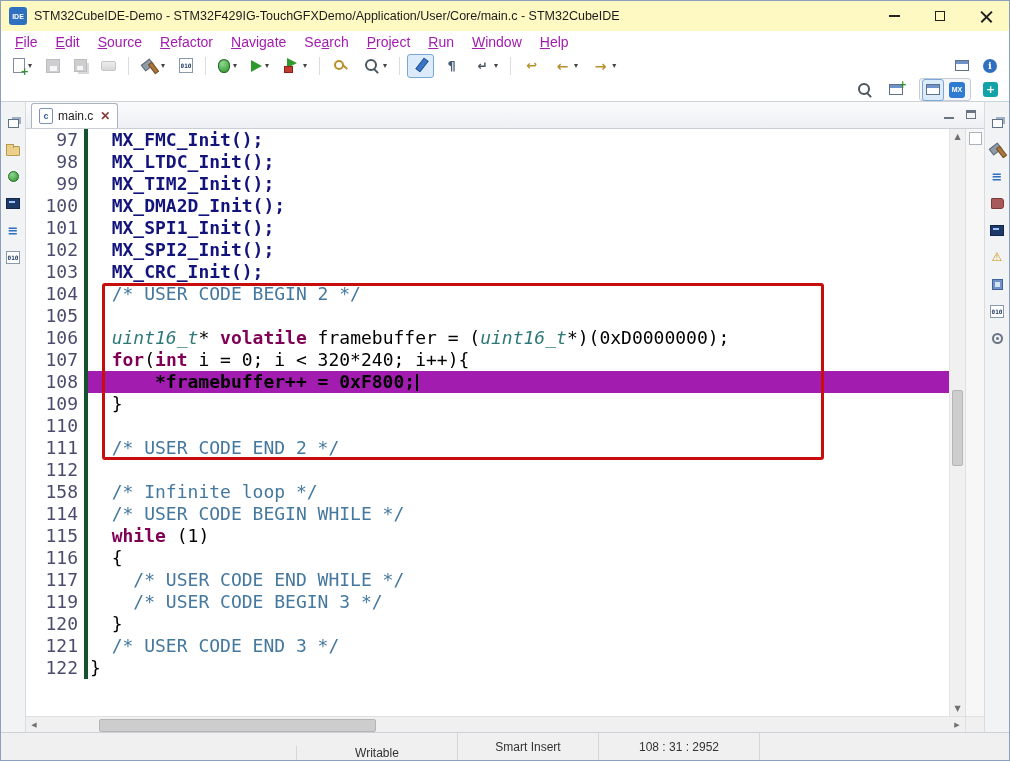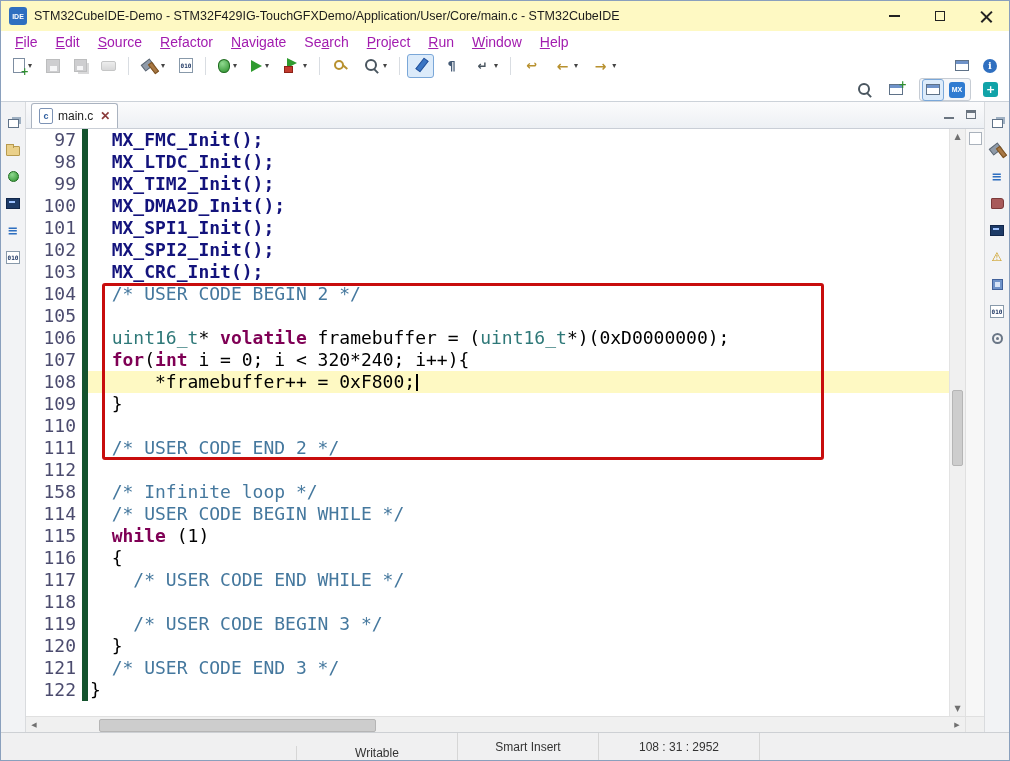--- a/index.html
+++ b/index.html
@@ -96,28 +96,28 @@
   .tab{height:25px;background:#fff;border:1px solid #aab3c0;border-bottom:none;border-radius:3px 3px 0 0;display:flex;align-items:center;gap:5px;padding:0 7px;font-size:12px;color:#1e1e1e;box-sizing:border-box;}
   .tab-cicon{width:12px;height:14px;background:#fff;border:1px solid #7d93b5;border-radius:2px;color:#2f5fa0;font:700 9px "Liberation Sans",sans-serif;display:inline-flex;align-items:center;justify-content:center;flex:none;}
   .tab-close{color:#8a3b3b;font-size:12px;font-weight:700;margin-left:2px;}
   .tabbar-controls{position:absolute;right:8px;top:7px;display:flex;gap:12px;align-items:center;}
   .tbc-min{width:10px;height:2px;background:#6a7480;display:block;margin-top:8px;}
   .tbc-max{width:10px;height:9px;border:1.5px solid #6a7480;border-top-width:3px;display:block;box-sizing:border-box;}
   
   .editor{flex:1;position:relative;min-height:0;overflow:hidden;background:#fff;}
   .code-area{position:absolute;left:0;top:0;right:35px;bottom:0;overflow:hidden;}
   .cl{display:flex;height:22px;line-height:22px;font-family:"DejaVu Sans Mono",monospace;font-size:18px;}
-  .ln{width:62px;text-align:right;padding-right:6px;color:#4b4b6e;flex:none;box-sizing:border-box;border-right:6px solid #14532d;background:#fff;}
+  .ln{width:62px;text-align:right;padding-right:6px;color:#4b4b6e;flex:none;box-sizing:border-box;border-right:4px solid #14532d;background:#fff;}
   .cd{white-space:pre;flex:1;padding-left:2px;}
-  .cl.cur .cd{background:#fef9c3;}
+  .cl.cur .cd{background:#a21caf;font-weight:bold;}
   .t-pl{color:#000;}
   .t-fn{color:#13137c;font-weight:700;}
   .t-kw{color:#7f0055;font-weight:700;}
   .t-cm{color:#45789e;}
-  .t-ty{color:#2e7878;}
+  .t-ty{color:#2e7878;font-style:italic;}
   .caret{display:inline-block;width:2px;height:17px;background:#000;margin-left:1px;vertical-align:-3px;}
   .red-box{position:absolute;left:76px;top:154px;width:722px;height:177px;border:3px solid #c80d0d;border-radius:3px;pointer-events:none;box-sizing:border-box;}
   
   .vscroll{position:absolute;right:19px;top:0;bottom:0;width:16px;background:#f0f0f0;border-left:1px solid #e3e3e3;box-sizing:border-box;}
   .vs-arrow{position:absolute;left:0;right:0;height:15px;display:flex;align-items:center;justify-content:center;font-family:"DejaVu Sans",sans-serif;font-size:8px;color:#707070;}
   .vs-arrow.up{top:0;} .vs-arrow.down{bottom:0;}
   .vs-thumb{position:absolute;left:2px;right:2px;top:261px;height:74px;background:#cdcdcd;border:1px solid #b5b5b5;border-radius:2px;}
   .overview{position:absolute;right:0;top:0;bottom:0;width:19px;background:#f7f7f7;border-left:1px solid #e0e0e0;box-sizing:border-box;}
   .ov-head{position:absolute;top:3px;left:3px;width:11px;height:11px;border:1px solid #aab2bc;background:#fff;}
   .hscroll{height:16px;background:#f0f0f0;border-top:1px solid #e0e0e0;position:relative;flex:none;box-sizing:border-box;}
@@ -376,24 +376,20 @@
             </div>
             <div class="cl">
               <span class="ln">116</span>
               <span class="cd"><span class="t-pl">  {</span></span>
             </div>
             <div class="cl">
               <span class="ln">117</span>
               <span class="cd"><span class="t-pl">    </span><span class="t-cm">/* USER CODE END WHILE */</span></span>
             </div>
             <div class="cl">
-              <span class="ln">118</span>
-              <span class="cd"></span>
-            </div>
-            <div class="cl">
               <span class="ln">119</span>
               <span class="cd"><span class="t-pl">    </span><span class="t-cm">/* USER CODE BEGIN 3 */</span></span>
             </div>
             <div class="cl">
               <span class="ln">120</span>
               <span class="cd"><span class="t-pl">  }</span></span>
             </div>
             <div class="cl">
               <span class="ln">121</span>
               <span class="cd"><span class="t-pl">  </span><span class="t-cm">/* USER CODE END 3 */</span></span>

